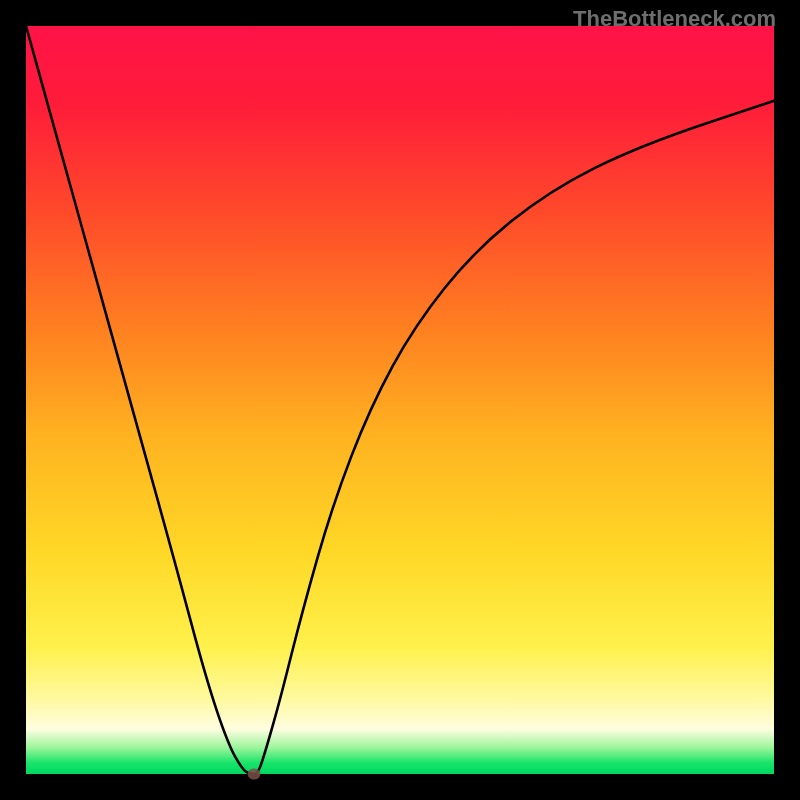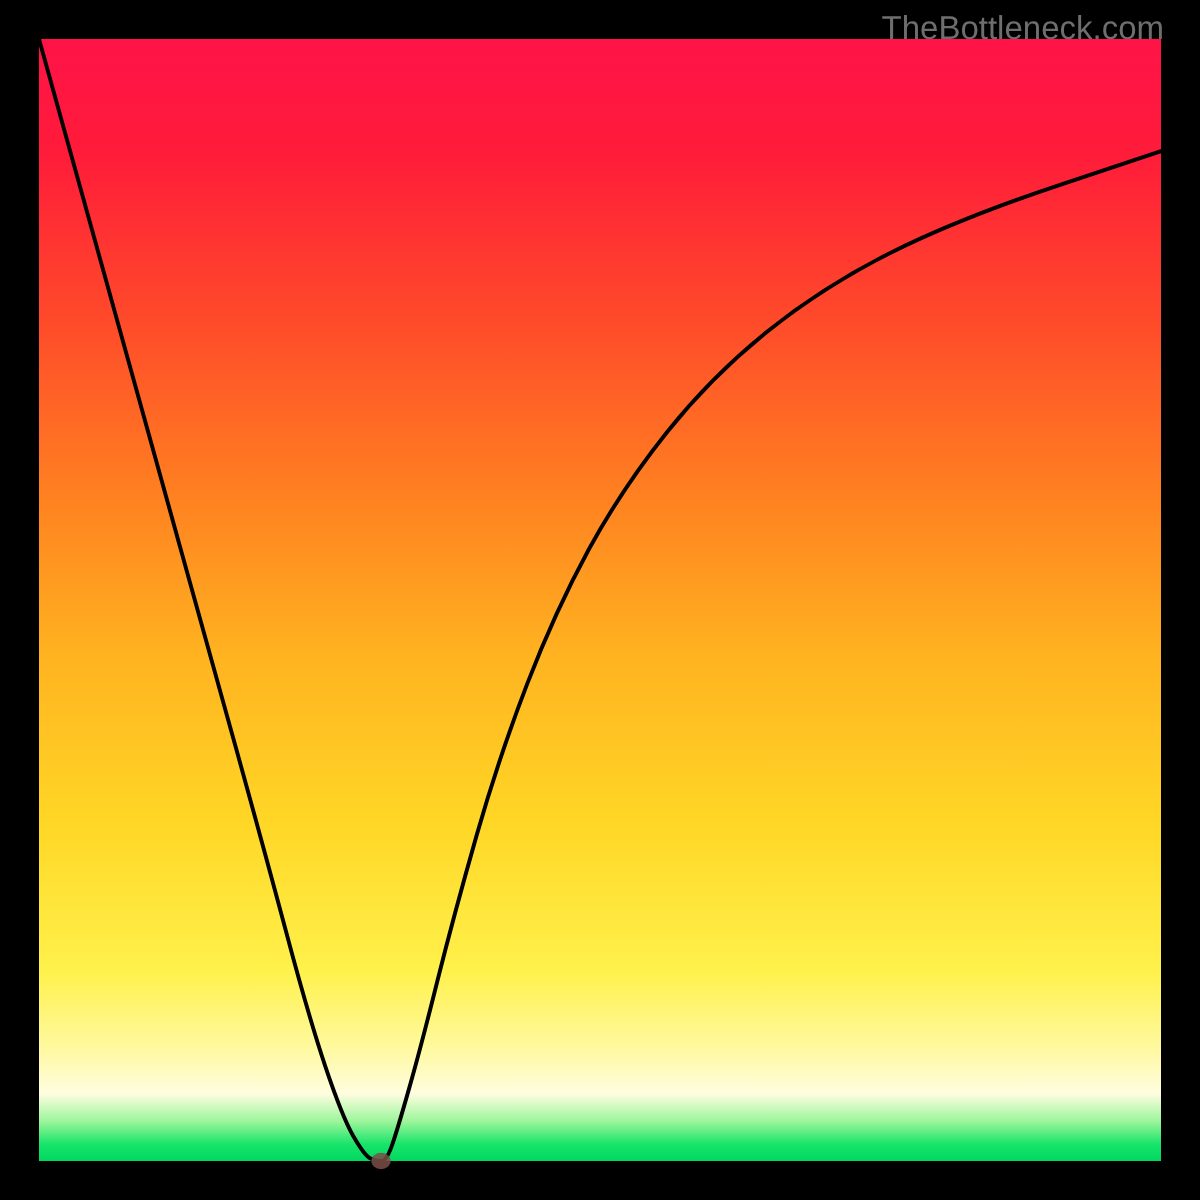--- a/index.html
+++ b/index.html
@@ -10,21 +10,21 @@
     position: relative;
     font-family: Arial, Helvetica, sans-serif;
     overflow: hidden;
   }
   .watermark {
     position: absolute;
     top: 6px;
     right: 24px;
     color: #6e6e6e;
     font-size: 22px;
-    font-weight: 400;
+    font-weight: 700;
     z-index: 3;
   }
   .frame {
     position: absolute;
     left: 26px;
     top: 26px;
     width: 748px;
     height: 748px;
     background: #000;
   }

